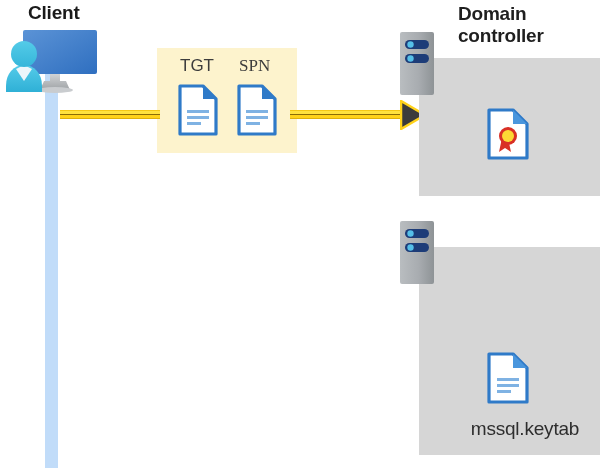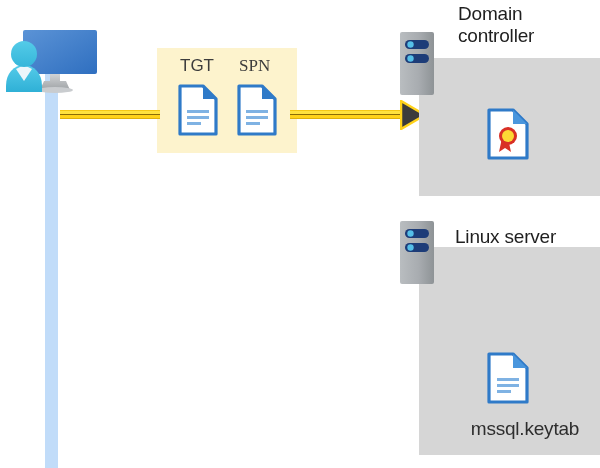--- a/index.html
+++ b/index.html
@@ -83,21 +83,21 @@
   }
   #dc-panel    { left: 419px; top: 58px;  width: 181px; height: 138px; }
   #linux-panel { left: 419px; top: 247px; width: 181px; height: 208px; }
   #dc-server-icon    { left: 400px; top: 32px; }
   #linux-server-icon { left: 400px; top: 221px; }
 
   
   .panel-title {
     position: absolute;
     font-size: 19px;
-    font-weight: normal;
+    font-weight: bold;
     color: #1f1f1f;
     line-height: 1.18;
     letter-spacing: -0.2px;
   }
   #dc-title    { left: 458px; top: 3px;   width: 140px; }
   #linux-title { left: 455px; top: 226px; width: 145px; white-space: nowrap; }
 
   
   #cert-doc-icon  { left: 487px; top: 108px; width: 42px; height: 52px; }
   #sql-db-icon    { left: 481px; top: 278px; width: 54px; height: 56px; }
@@ -112,20 +112,21 @@
     margin-left: 18px;
   }
 </style>
 </head>
 <body>
 
 <div id="canvas">
 
   <div class="abs" id="client-lifeline"></div>
 
+  <div class="abs" id="client-label">Client</div>
 
   <div class="abs" id="client-icon">
     <svg width="96" height="66" viewBox="0 0 96 66" xmlns="http://www.w3.org/2000/svg">
       <defs>
         <linearGradient id="monGrad" x1="0" y1="0" x2="1" y2="1">
           <stop offset="0%" stop-color="#5b93d6"></stop>
           <stop offset="100%" stop-color="#2f6fc0"></stop>
         </linearGradient>
         <linearGradient id="standGrad" x1="0" y1="0" x2="0" y2="1">
           <stop offset="0%" stop-color="#d7d9db"></stop>
@@ -230,21 +231,20 @@
   <div class="abs" id="linux-server-icon">
     <svg width="34" height="63" viewBox="0 0 34 63" xmlns="http://www.w3.org/2000/svg">
       <rect x="0" y="0" width="34" height="63" rx="2" fill="url(#chassisGrad)"></rect>
       <rect x="5" y="8" width="24" height="9" rx="4.5" fill="#1d3c78"></rect>
       <circle cx="10.5" cy="12.5" r="3.2" fill="#55bfe8"></circle>
       <rect x="5" y="22" width="24" height="9" rx="4.5" fill="#1d3c78"></rect>
       <circle cx="10.5" cy="26.5" r="3.2" fill="#55bfe8"></circle>
     </svg>
   </div>
 
-  <div class="panel-title" id="linux-title">Linux server</div>
 
 
   <div class="abs" id="keytab-doc-icon">
     <svg width="42" height="52" viewBox="0 0 42 52" xmlns="http://www.w3.org/2000/svg">
       <path d="M2 2 h24 l14 14 v34 h-38 z" fill="#ffffff" stroke="#2f7ac8" stroke-width="3.2" stroke-linejoin="round"></path>
       <path d="M26 2 v14 h14 z" fill="#4a96dd"></path>
       <g fill="#7fb2e3">
         <rect x="10" y="26" width="22" height="3"></rect>
         <rect x="10" y="32" width="22" height="3"></rect>
         <rect x="10" y="38" width="14" height="3"></rect>

